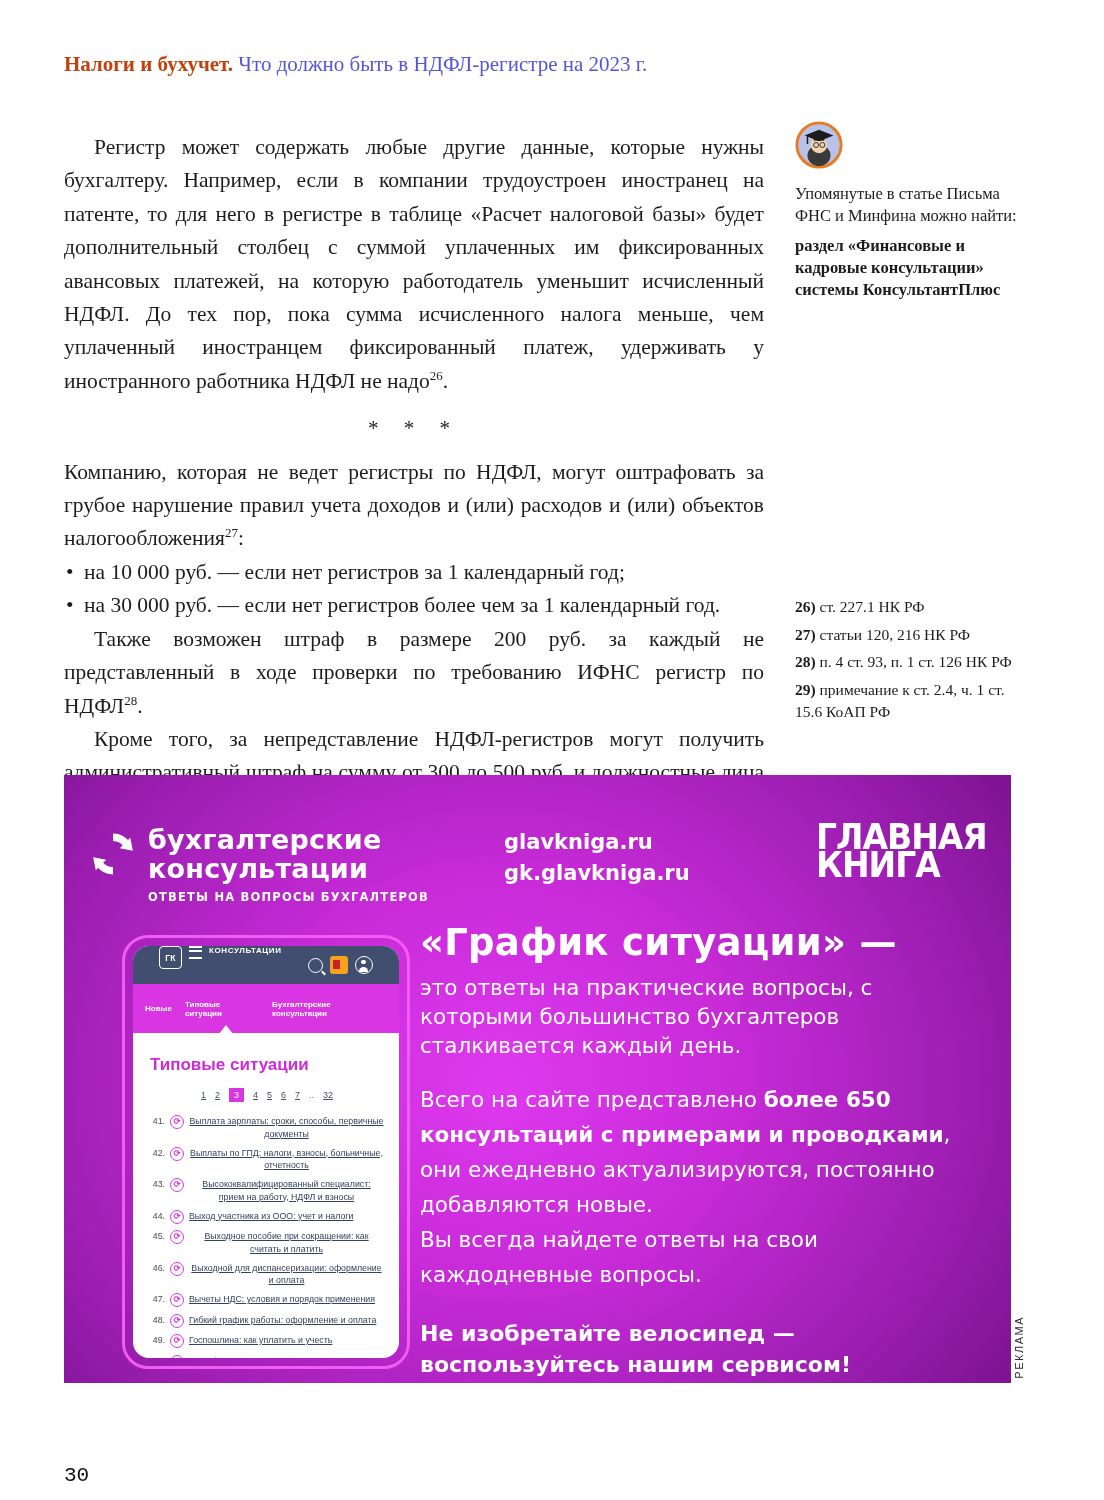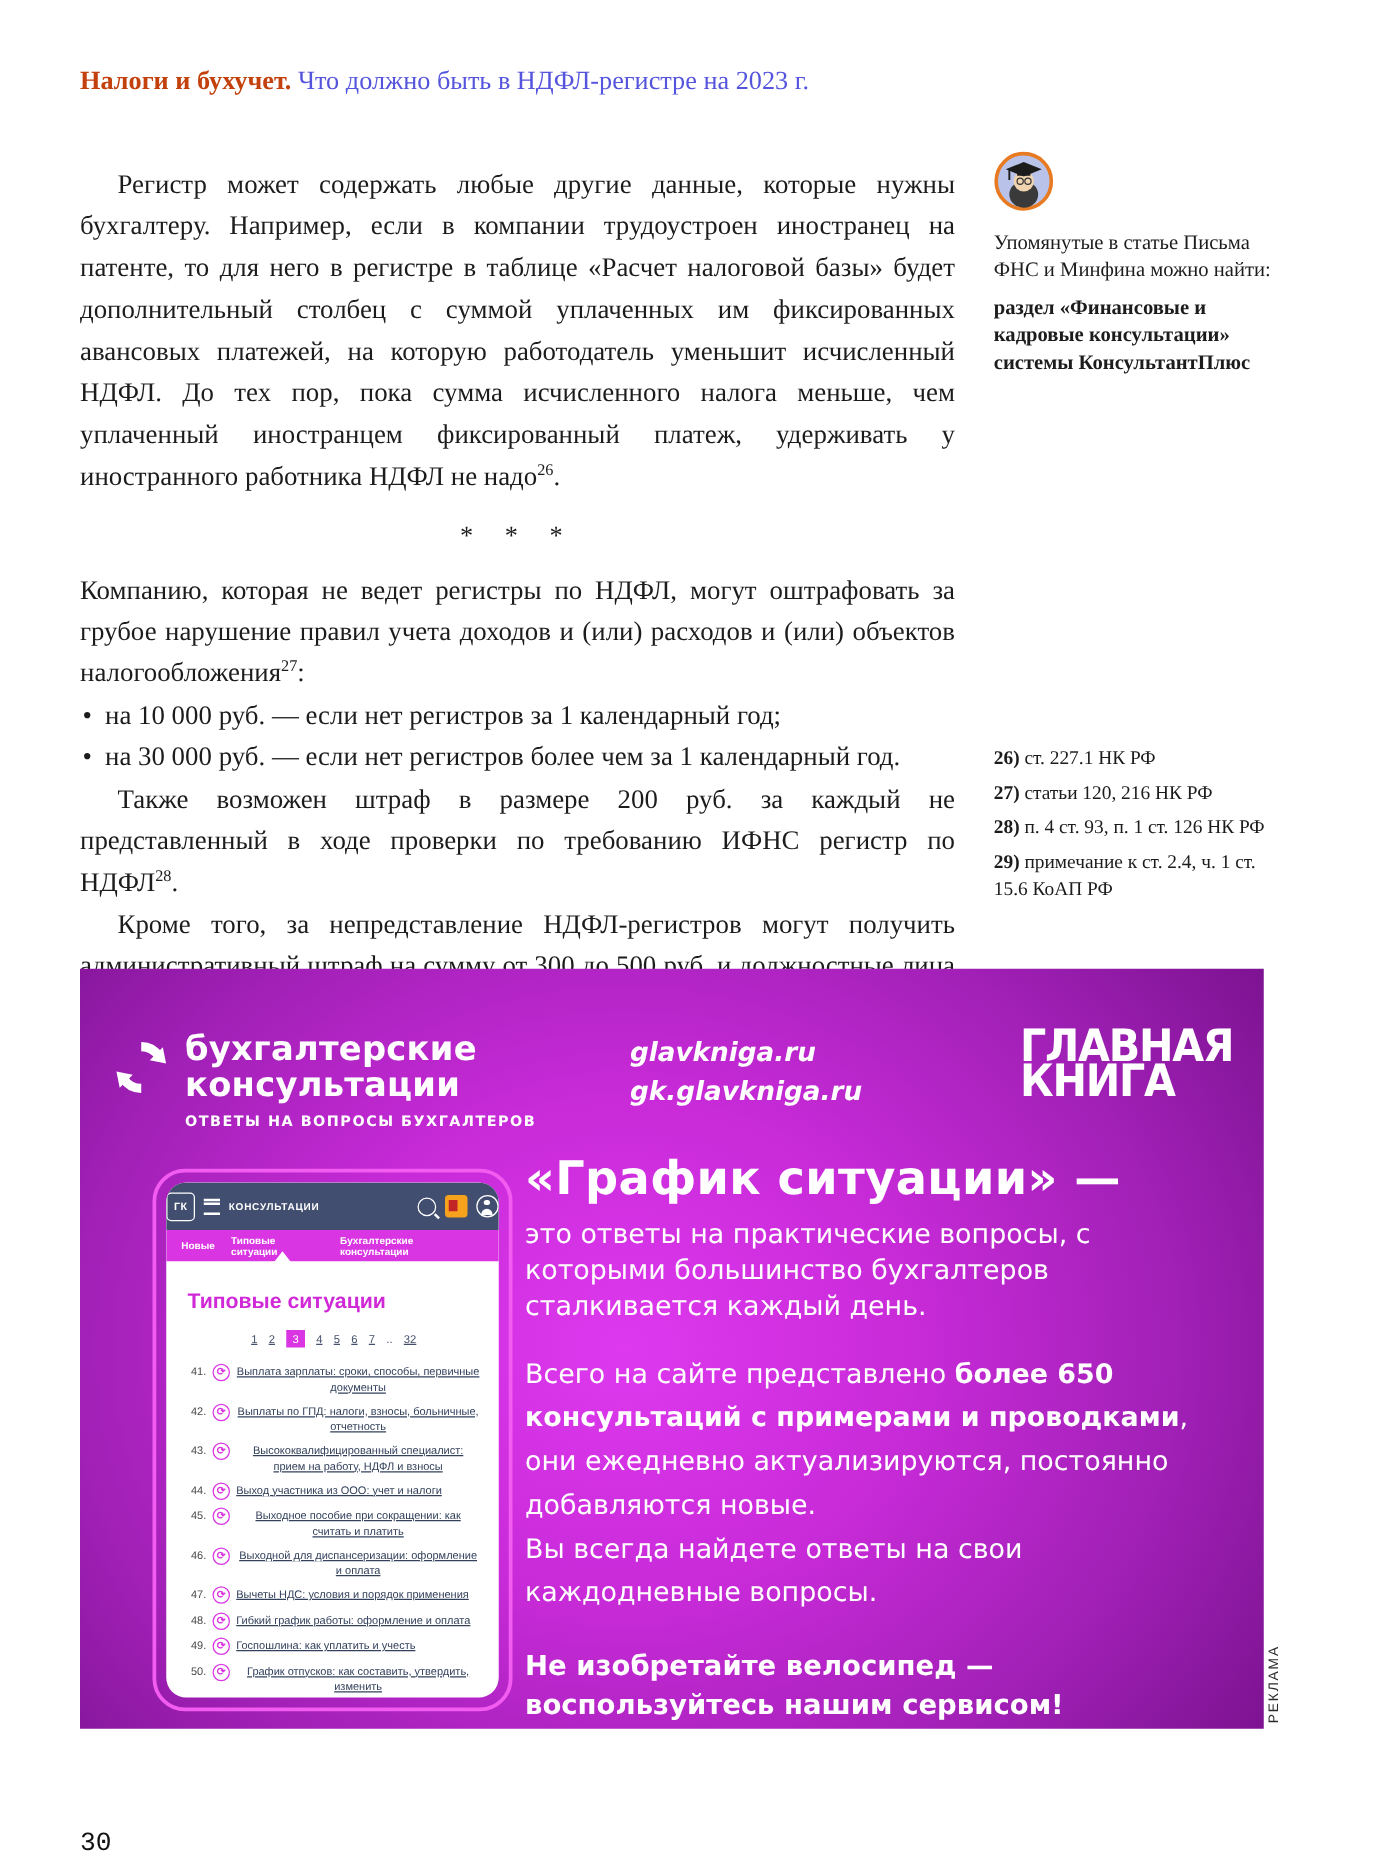--- a/index.html
+++ b/index.html
@@ -36,43 +36,43 @@
   .ad{position:absolute;left:64px;top:775px;width:947px;height:608px;color:#fff;
       font-family:"DejaVu Sans","Liberation Sans",sans-serif;
       background:radial-gradient(85% 115% at 46% 50%, #de39ef 0%, #c92bd9 28%, #a120b6 55%, #741089 82%, #570a6a 100%);}
 
   .ad-brand{position:absolute;left:26px;top:50px;display:flex;align-items:flex-start;}
   .ad-brand .arrows{margin-top:6px;}
   .ad-brand .bt{margin-left:12px;}
   .ad-brand .bt .t{font-size:27px;font-weight:bold;line-height:29px;letter-spacing:.2px;}
   .ad-brand .bt .s{font-size:11.5px;font-weight:bold;letter-spacing:1.2px;margin-top:7px;text-align:right;}
 
-  .ad-urls{position:absolute;left:440px;top:52px;font-size:21px;font-weight:bold;line-height:31px;font-style:italic;}
+  .ad-urls{position:absolute;left:440px;top:52px;font-size:21px;font-weight:bold;line-height:31px;}
   .ad-gklogo{position:absolute;left:752px;top:48px;font-weight:bold;font-size:33px;line-height:26px;
              letter-spacing:-1px;transform:scaleY(1.08);transform-origin:top left;}
 
   
   .phone{position:absolute;left:58px;top:160px;width:266px;height:412px;border:3.5px solid #f25cf0;border-radius:26px;padding:8px;}
   .screen{background:#fff;width:100%;height:100%;border-radius:16px;overflow:hidden;font-family:"Liberation Sans",sans-serif;}
-  .topbar{background:#414e70;height:38px;display:flex;align-items:center;padding:0 0;gap:7px;}
+  .topbar{background:#414e70;height:38px;display:flex;padding:0 26px;gap:7px;}
   .gk-box{width:21px;height:21px;border:1.6px solid #fff;border-radius:4px;color:#fff;font-size:8.5px;font-weight:bold;
           display:flex;align-items:center;justify-content:center;letter-spacing:.3px;}
   .burger{width:13px;height:9px;border-top:2px solid #fff;border-bottom:2px solid #fff;position:relative;}
   .burger::after{content:"";position:absolute;left:0;top:1.5px;width:13px;height:2px;background:#fff;}
   .menu-label{font-size:8px;font-weight:bold;letter-spacing:.6px;color:#fff;}
   .tb-right{margin-left:auto;display:flex;align-items:center;gap:7px;}
   .search{width:13px;height:13px;border:1.6px solid #fff;border-radius:50%;position:relative;}
   .search::after{content:"";position:absolute;right:-4px;bottom:-2px;width:5px;height:2px;background:#fff;transform:rotate(45deg);}
   .orange-box{width:18px;height:18px;background:#f6a21d;border-radius:3px;position:relative;}
   .orange-box::after{content:"";position:absolute;left:3px;top:4px;width:7px;height:9px;background:#c12525;}
   .person{width:16px;height:16px;border:1.6px solid #fff;border-radius:50%;position:relative;}
   .person::before{content:"";position:absolute;top:2.5px;left:5px;width:4.6px;height:4.6px;border-radius:50%;background:#fff;}
   .person::after{content:"";position:absolute;bottom:1.4px;left:2.6px;width:9.4px;height:4.6px;border-radius:5px 5px 0 0;background:#fff;}
 
-  .mini-nav{background:#d935e3;height:25px;display:flex;align-items:center;gap:13px;padding:0 12px;position:relative;}
+  .mini-nav{background:#d935e3;height:25px;display:flex;align-items:center;gap:13px;padding:12px 12px;position:relative;}
   .mini-nav .nv{font-size:8px;font-weight:bold;color:#fff;}
   .nav-caret{position:absolute;left:86px;bottom:-1px;width:0;height:0;
              border-left:7px solid transparent;border-right:7px solid transparent;border-bottom:9px solid #fff;}
 
   .mini-content{padding:16px 15px 0 17px;}
   .mini-content h3{margin:6px 0 13px;font-size:17px;font-weight:bold;color:#cf29d8;}
   .pagination{display:flex;justify-content:center;align-items:center;gap:9px;font-size:9px;color:#44506b;margin-bottom:13px;}
   .pagination .pg{text-decoration:underline;}
   .pagination .dots{text-decoration:none;}
   .pagination .pg-active{background:#d935e3;color:#fff;padding:2px 5px;text-decoration:none;}

